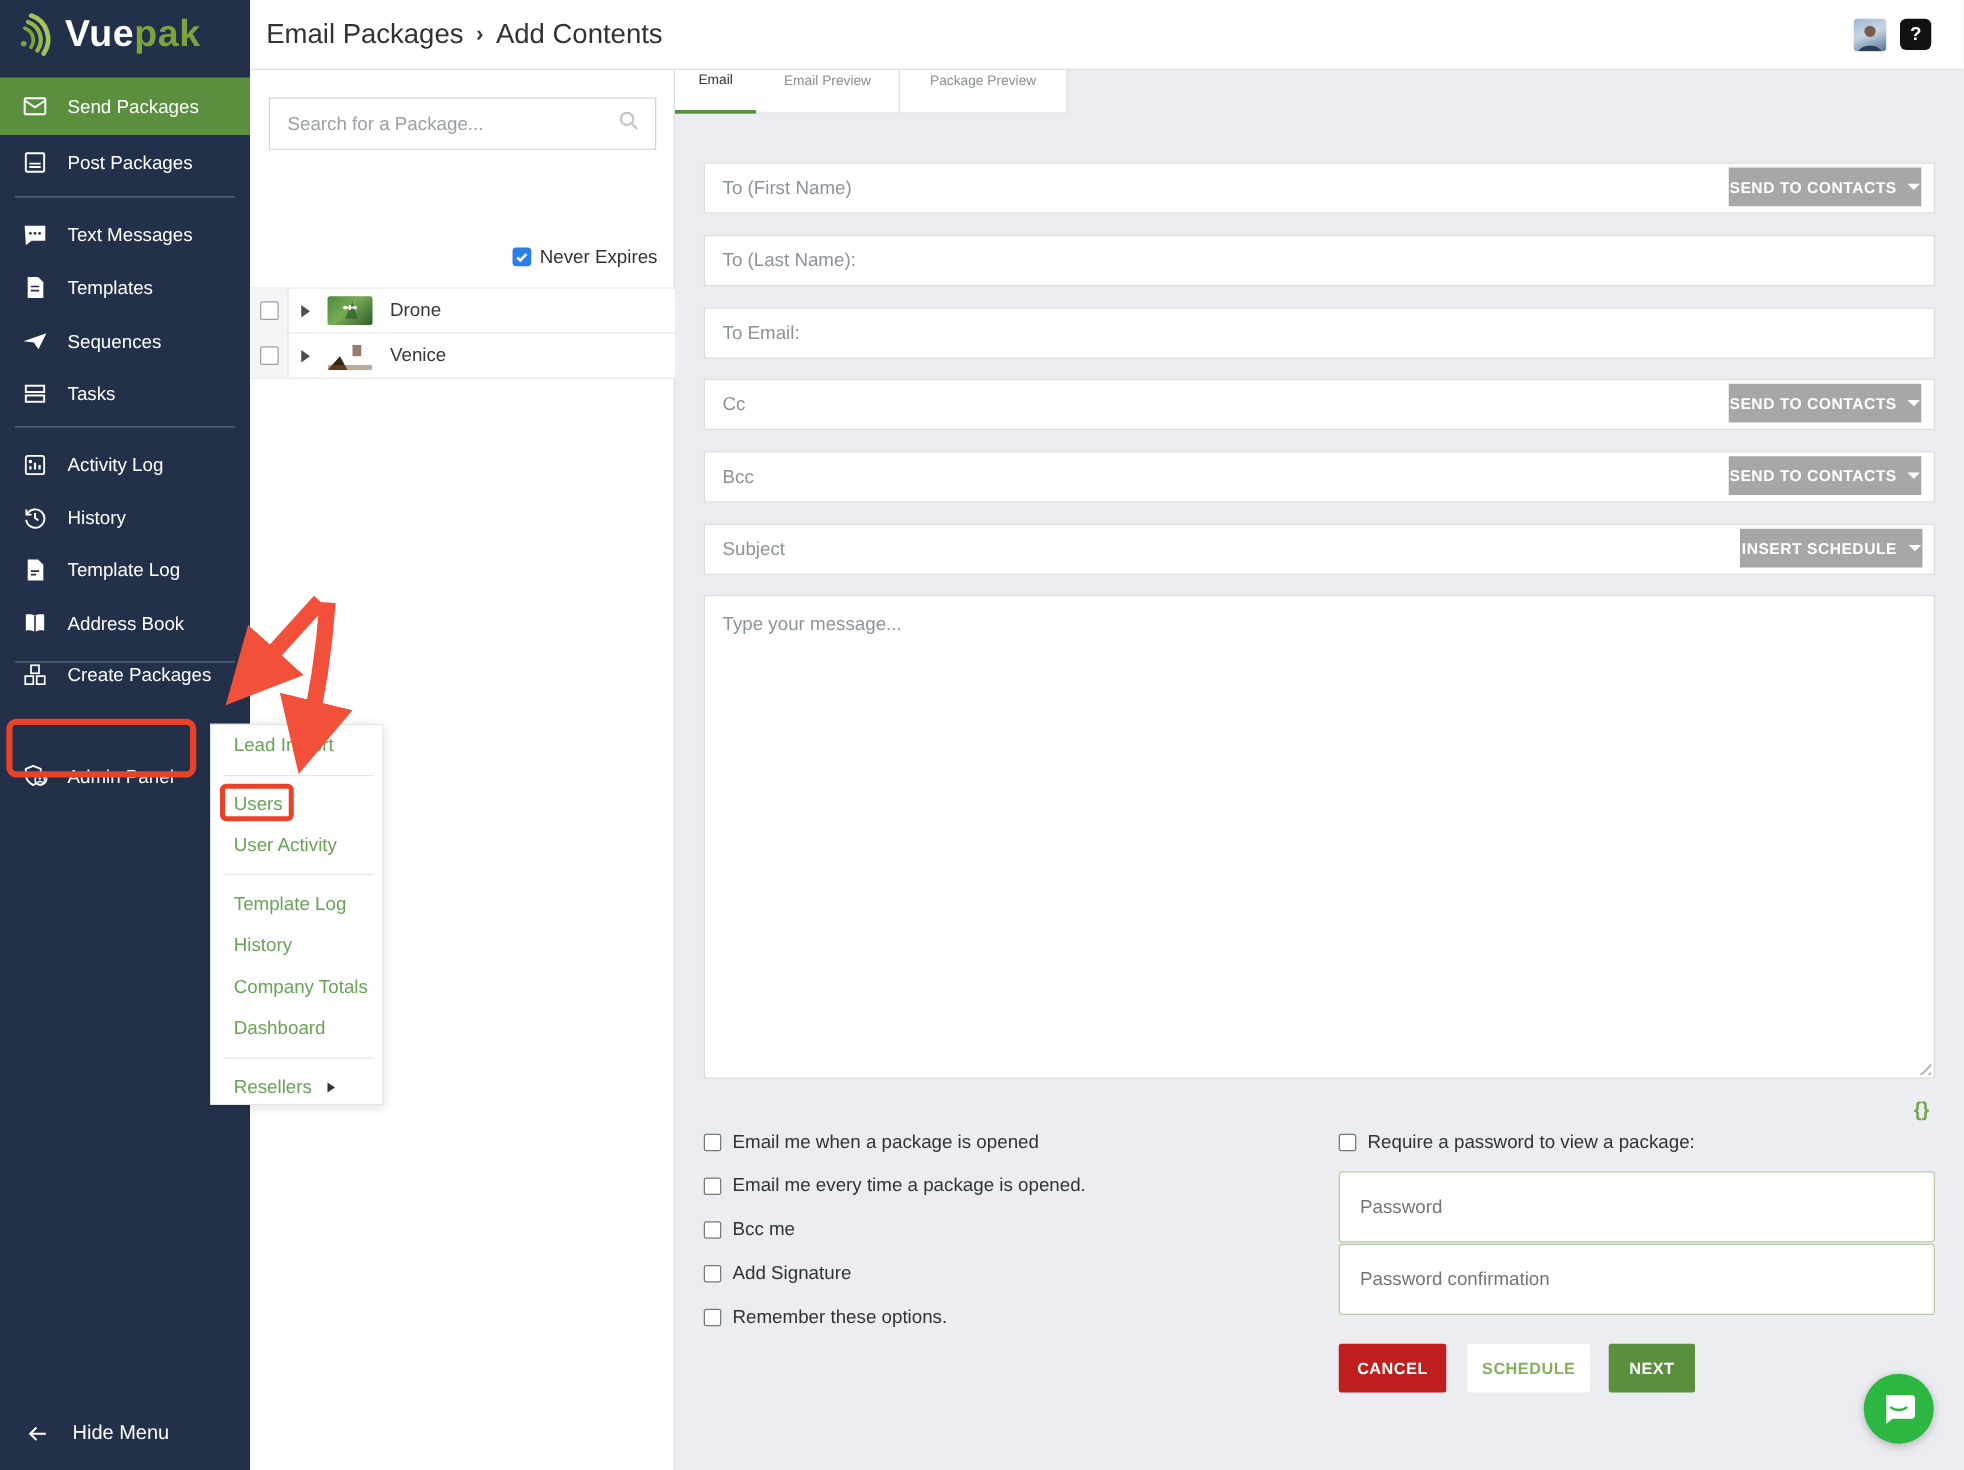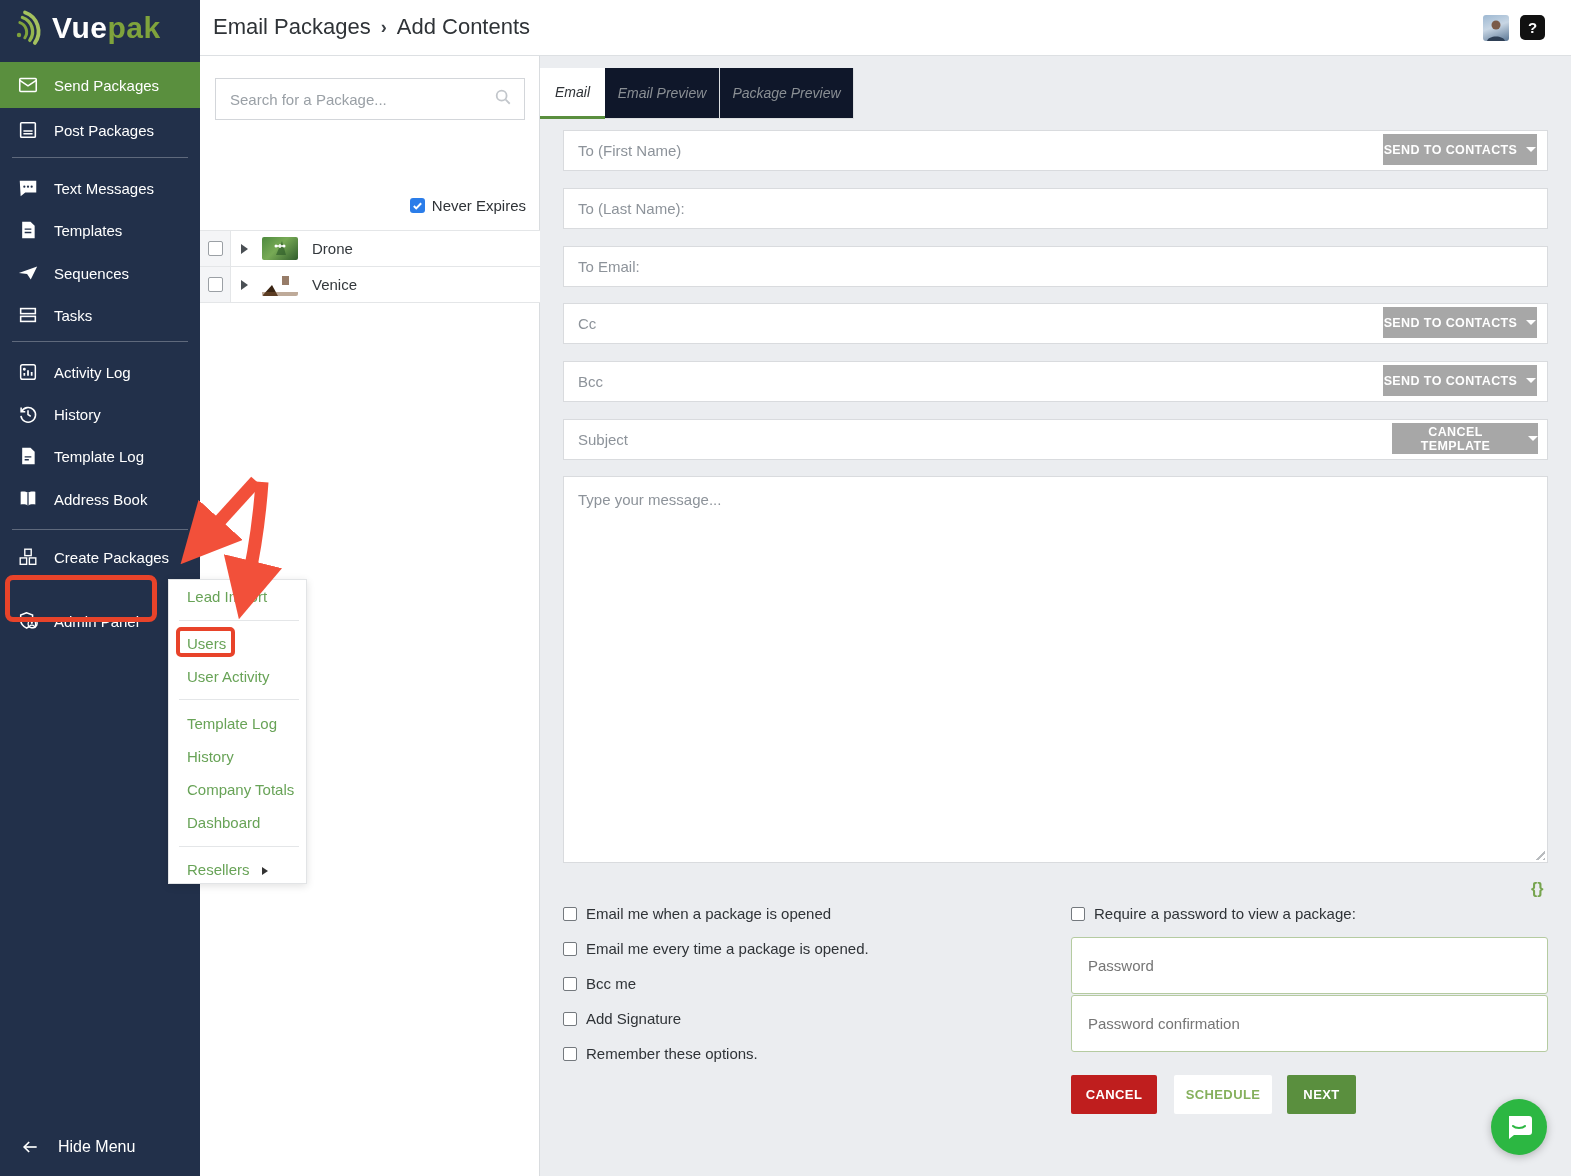--- a/index.html
+++ b/index.html
@@ -41,23 +41,23 @@
   .pkg-row { position:relative; height:36px; border-bottom:1px solid #e4e6e8; display:flex; align-items:center; background:#fff; }
   .pkg-cbcell { width:31px; height:100%; background:#f4f5f7; border-right:1px solid #e4e6e8; display:flex; align-items:center; justify-content:center; }
   .cb-plain { width:15px; height:15px; border:1px solid #9ba0a5; border-radius:2px; background:#fff; cursor:pointer; }
   .tree-caret { width:0; height:0; border-left:7px solid #4a4f54; border-top:5px solid transparent; border-bottom:5px solid transparent; margin-left:10px; cursor:pointer; }
   .pkg-thumb { width:36px; height:23px; border-radius:2px; margin-left:14px; overflow:hidden; position:relative; }
   .thumb-drone { background:linear-gradient(135deg,#4e8a3e 0%,#77aa55 45%,#2f5c2b 100%); }
   .thumb-venice { background:linear-gradient(160deg,#b08messenger 0%,#b0835e 0%,#8a5f3d 60%,#5d3d24 100%); }
   .pkg-name { margin-left:14px; font-size:15px; color:#33383c; }
 
   
-  .tab { position:absolute; top:68px; height:51px; display:flex; align-items:center; justify-content:center; font-size:14px; cursor:pointer;font-style:italic; }
+  .tab { position:absolute; top:40px; height:51px; display:flex; align-items:center; justify-content:center; font-size:11px; cursor:pointer; }
   .tab-active { background:#fff; color:#2f3337; border-bottom:3px solid #5a8f3e; }
-  .tab-idle { background:#0f172a; color:#8a8f94; border-right:1px solid #dcdfe1; border-bottom:1px solid #dcdfe1; }
+  .tab-idle { background:#ffffff; color:#8a8f94; border-right:1px solid #dcdfe1; border-bottom:1px solid #dcdfe1; }
 
   
   .field { position:absolute; left:563px; width:985px; height:41px; }
   .field input { width:100%; height:100%; border:1px solid #d9dbde; background:#fff; padding:0 14px; font-size:15px; font-family:"Liberation Sans", sans-serif; color:#333; outline:none; }
   .field input::placeholder, .msg-area::placeholder { color:#8d939a; }
   .gray-btn { position:absolute; height:31px; background:#a7a7a7; color:#fff; border:none; font-size:12.5px; font-weight:bold; letter-spacing:0.4px; display:flex; align-items:center; justify-content:center; gap:9px; cursor:pointer; font-family:"Liberation Sans", sans-serif; }
   .caret-down { width:0; height:0; border-left:5px solid transparent; border-right:5px solid transparent; border-top:5px solid #fff; }
   .msg-area { position:absolute; left:563px; top:476px; width:985px; height:387px; border:1px solid #d9dbde; background:#fff; resize:none; padding:14px; font-size:15px; font-family:"Liberation Sans", sans-serif; color:#333; outline:none; }
   .resize-grip { position:absolute; left:1532px; top:847px; width:13px; height:13px; background:repeating-linear-gradient(135deg, transparent 0 3px, #b9bcbf 3px 4.5px); clip-path:polygon(100% 0, 100% 100%, 0 100%); }
   .tokens { position:absolute; left:1531px; top:880px; color:#76a44e; font-size:16px; font-weight:bold; cursor:pointer; }
@@ -227,21 +227,21 @@
       <svg width="24" height="22" viewBox="0 0 24 24">
           <path d="M12 5C10 3.8 7 3.4 4 4v14c3-.6 6-.2 8 1.2 2-1.4 5-1.8 8-1.2V4c-3-.6-6-.2-8 1z" fill="#fff"></path>
           <path d="M12 5v14.2" stroke="#22304a" stroke-width="1.4"></path>
         </svg>
     </span>
     <span>Address Book</span>
   </div>
 
   <div class="sdivider" style="top:529px;"></div>
 
-  <div class="srow" style="top:537px;text-align:center;">
+  <div class="srow" style="top:520px;text-align:center;">
     <span class="ic">
       <svg width="22" height="22" viewBox="0 0 24 24" fill="none" stroke="#fff" stroke-width="1.5">
           <rect x="8.5" y="3.5" width="7" height="7"></rect>
           <rect x="3.5" y="13" width="7" height="7"></rect>
           <rect x="13.5" y="13" width="7" height="7"></rect>
         </svg>
     </span>
     <span>Create Packages</span>
   </div>
 
@@ -361,21 +361,21 @@
 </div>
 <button class="gray-btn" style="left:1383px;top:365px;width:154px;">
   <span>SEND TO CONTACTS</span>
     <span class="caret-down"></span>
 </button>
 
 <div class="field" style="top:419px;">
   <input type="text" placeholder="Subject" style="">
 </div>
 <button class="gray-btn" style="left:1392px;top:423px;width:146px;">
-  <span>CANCEL TEMPLATE</span>
+  <span>INSERT SCHEDULE</span>
     <span class="caret-down"></span>
 </button>
 
 <textarea class="msg-area" placeholder="Type your message..." style=""></textarea>
 <div class="abs resize-grip"></div>
 <span class="tokens">{}</span>
 
 <div class="opt-row" style="left:563px;top:905px;">
   <span class="cb-sm"></span>
   <span>Email me when a package is opened</span>

